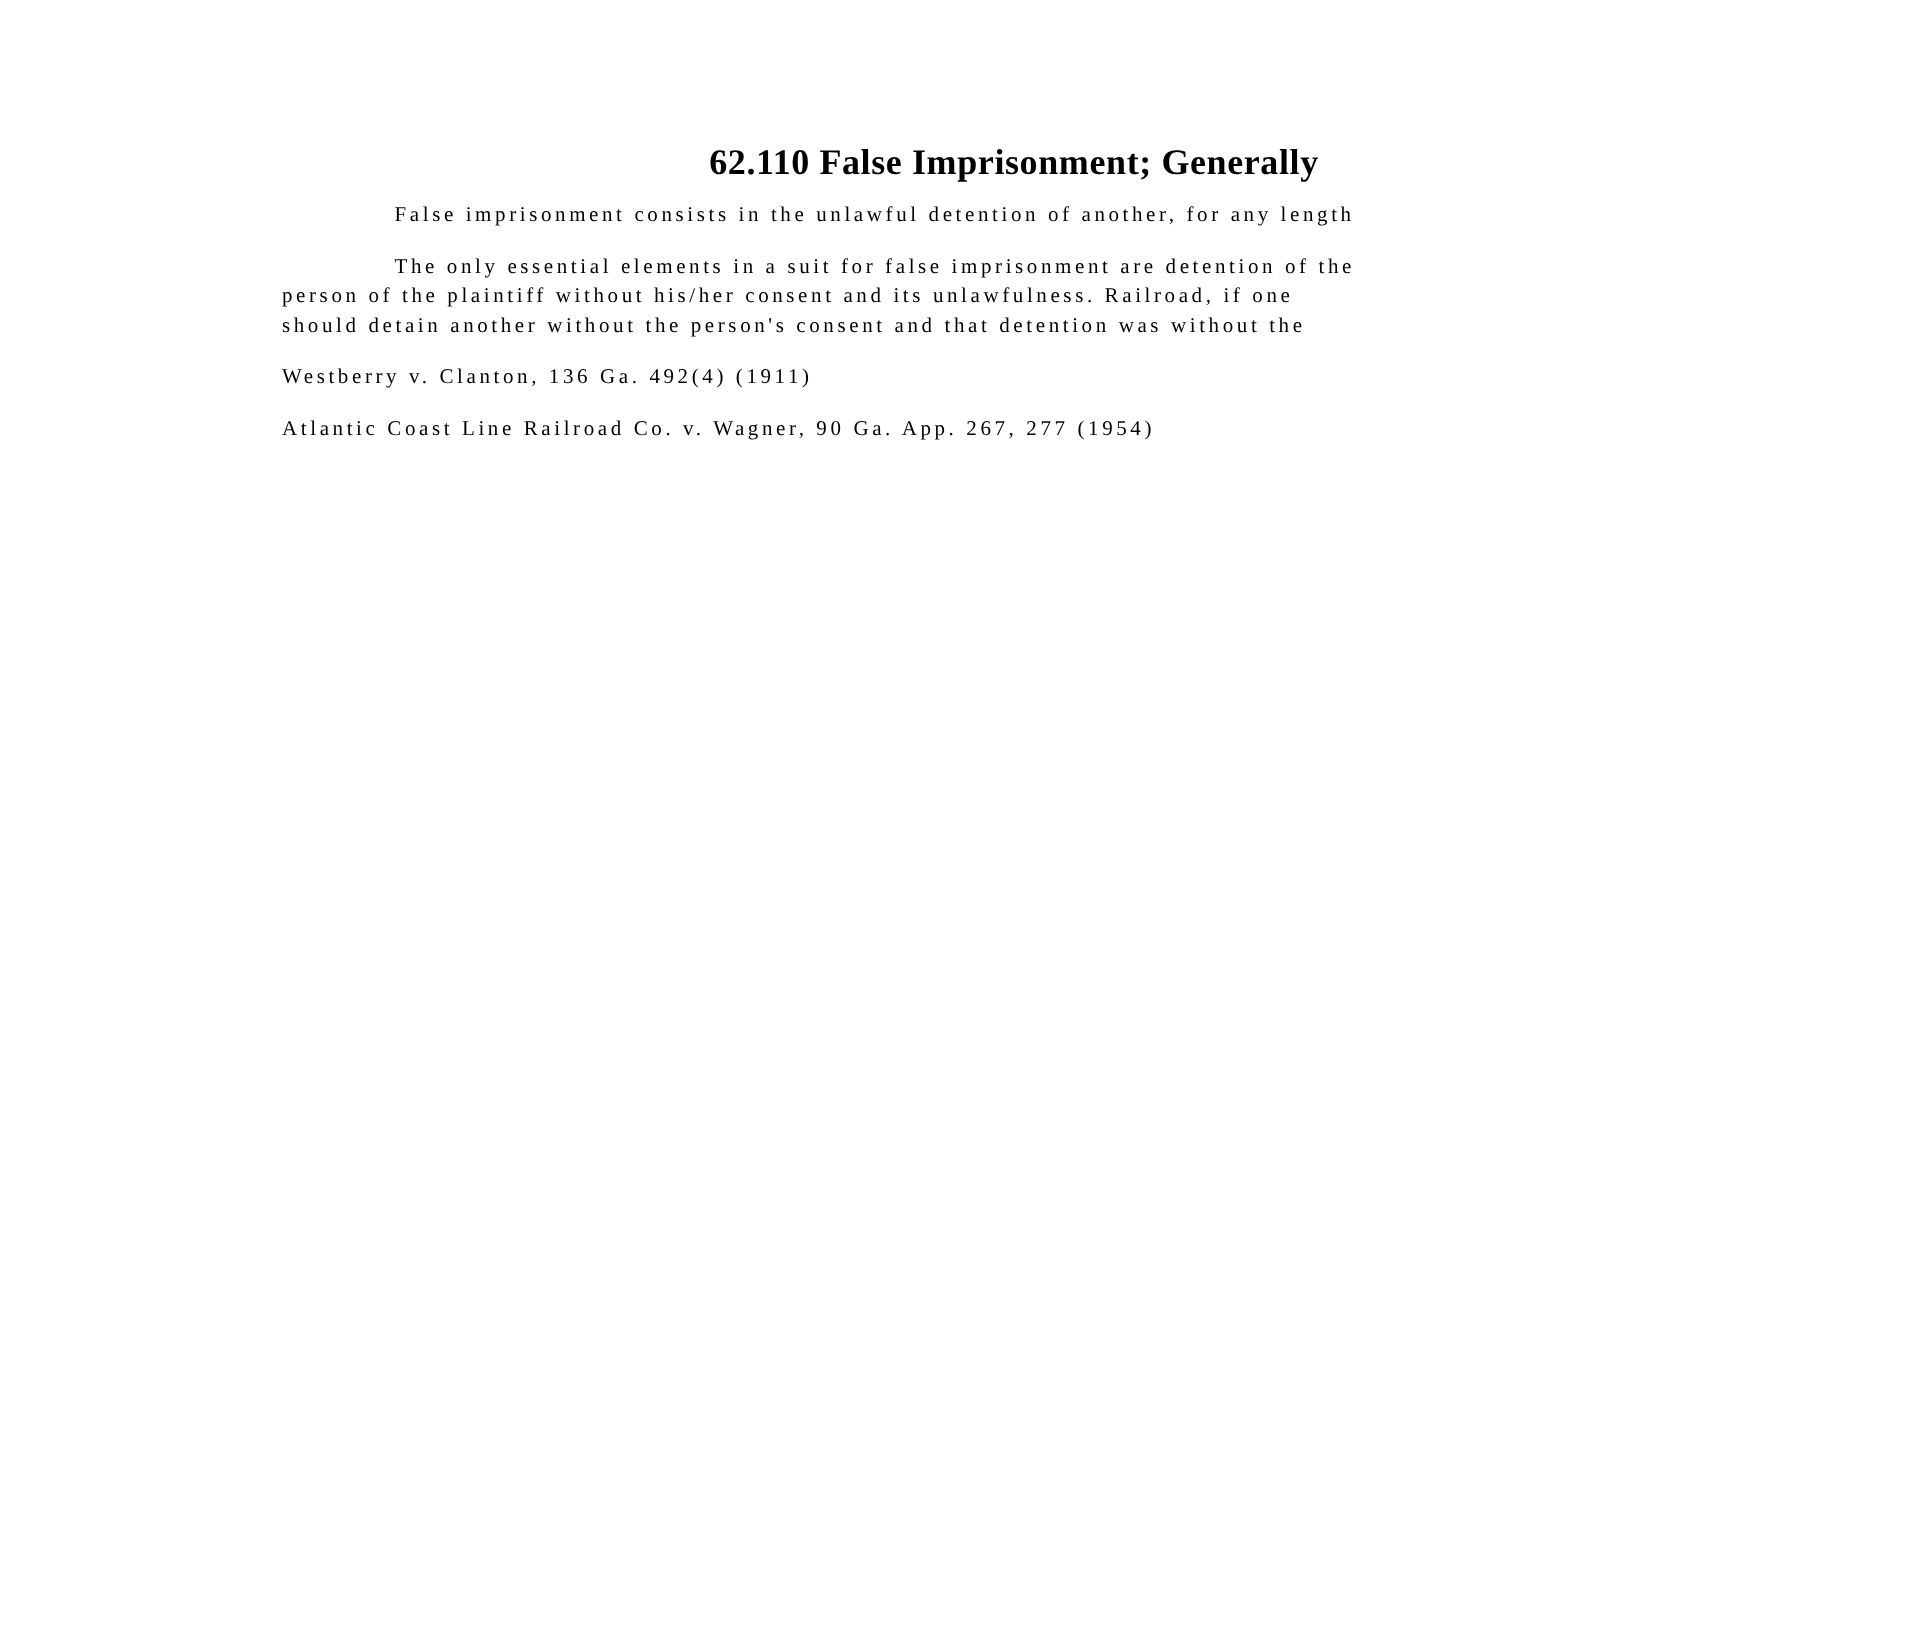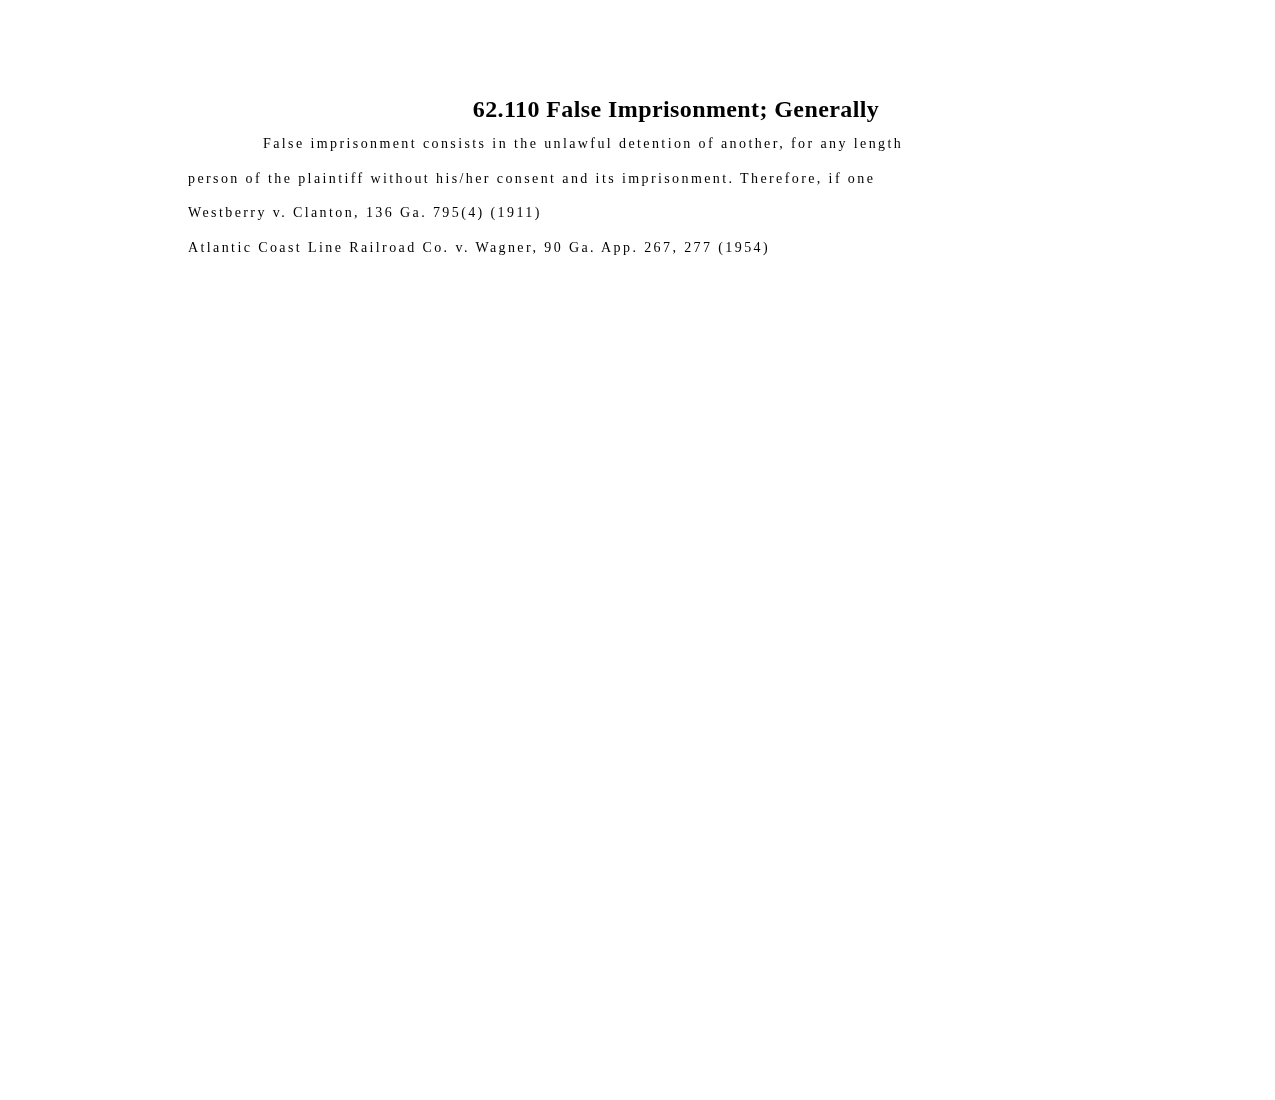--- a/index.html
+++ b/index.html
@@ -55,25 +55,27 @@
   <div class="doc">
 
     <div class="doc-title">62.110 False Imprisonment; Generally</div>
 
     <div class="para first">
       <div class="line indent">False imprisonment consists in the unlawful detention of another, for any length</div>
     </div>
 
 
     <div class="para">
-      <div class="line">person of the plaintiff without his/her consent and its imprisonment. Therefore, if one</div>
+      <div class="line indent">The only essential elements in a suit for false imprisonment are detention of the</div>
+      <div class="line">person of the plaintiff without his/her consent and its unlawfulness. Railroad, if one</div>
+      <div class="line">should detain another without the person's consent and that detention was without the</div>
     </div>
 
     <div class="para">
-      <div class="line">Westberry v. Clanton, 136 Ga. 795(4) (1911)</div>
+      <div class="line">Westberry v. Clanton, 136 Ga. 492(4) (1911)</div>
     </div>
 
     <div class="para">
       <div class="line">Atlantic Coast Line Railroad Co. v. Wagner, 90 Ga. App. 267, 277 (1954)</div>
     </div>
 
   </div>
 </div>
 
 </body></html>

